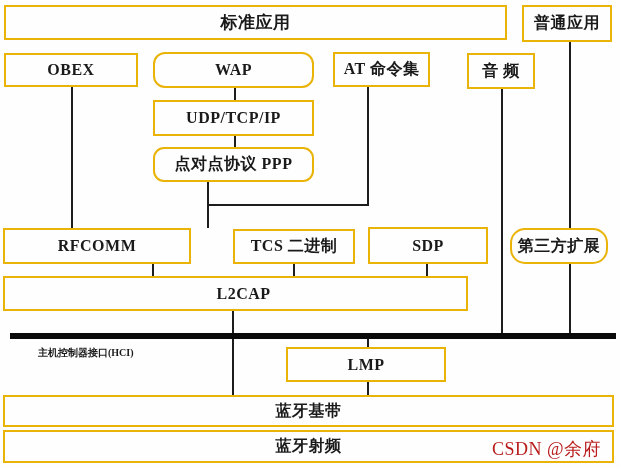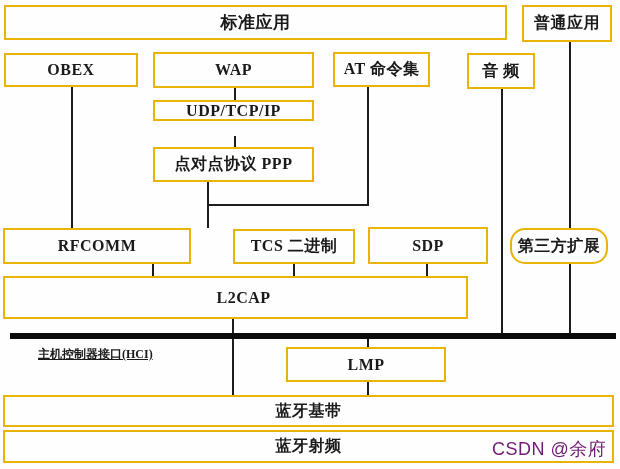--- a/index.html
+++ b/index.html
@@ -11,50 +11,50 @@
   .box{
     position:absolute;box-sizing:border-box;border:2px solid #eab308;
     background:#fefefe;display:flex;align-items:center;justify-content:center;
     font-weight:bold;font-size:16px;letter-spacing:0.5px;white-space:nowrap;
     z-index:2;
   }
   .vline{position:absolute;width:2px;background:#1d1d1d;z-index:1;}
   .hline{position:absolute;height:2px;background:#1d1d1d;z-index:1;}
   .thick{position:absolute;height:6px;background:#0a0a0a;z-index:3;}
   .freetext{
-    position:absolute;font-weight:bold;font-size:12px;white-space:nowrap;z-index:2;text-decoration:underline;
+    position:absolute;font-weight:bold;font-size:10px;white-space:nowrap;z-index:2;
   }
   .watermark{
-    position:absolute;font-family:Liberation Sans, sans-serif;
-    font-weight:normal;font-size:18px;color:#701a75;white-space:nowrap;z-index:4;
+    position:absolute;font-family:Liberation Serif, serif;
+    font-weight:normal;font-size:18px;color:#b91c1c;white-space:nowrap;z-index:4;
     letter-spacing:0.5px;
   }
 </style>
 </head>
 <body>
 
 <div id="stage">
 
   <div class="box" style="left:4px;top:5px;width:503px;height:35px;font-size:17px;">标准应用</div>
   <div class="box" style="left:522px;top:5px;width:90px;height:37px;">普通应用</div>
 
   <div class="box" style="left:4px;top:53px;width:134px;height:34px;">OBEX</div>
-  <div class="box" style="left:153px;top:52px;width:161px;height:36px;">WAP</div>
+  <div class="box" style="left:153px;top:52px;width:161px;height:36px;border-radius:12px;">WAP</div>
   <div class="box" style="left:333px;top:52px;width:97px;height:35px;">AT 命令集</div>
   <div class="box" style="left:447px;top:53px;width:68px;height:36px;margin-left:20px;">音 频</div>
 
-  <div class="box" style="left:153px;top:100px;width:161px;height:21px;">UDP/TCP/IP</div>
-  <div class="box" style="left:153px;top:147px;width:161px;height:35px;">点对点协议 PPP</div>
+  <div class="box" style="left:153px;top:100px;width:161px;height:36px;">UDP/TCP/IP</div>
+  <div class="box" style="left:153px;top:147px;width:161px;height:35px;border-radius:11px;">点对点协议 PPP</div>
 
   <div class="box" style="left:3px;top:228px;width:188px;height:36px;">RFCOMM</div>
   <div class="box" style="left:233px;top:229px;width:122px;height:35px;">TCS 二进制</div>
   <div class="box" style="left:368px;top:227px;width:120px;height:37px;">SDP</div>
   <div class="box" style="left:510px;top:228px;width:98px;height:36px;border-radius:15px;">第三方扩展</div>
 
-  <div class="box" style="left:3px;top:276px;width:465px;height:43px;padding-left:16px;">L2CAP</div>
+  <div class="box" style="left:3px;top:276px;width:465px;height:35px;padding-left:16px;">L2CAP</div>
 
   <div class="thick" style="left:10px;top:333px;width:606px;"></div>
   <div class="freetext" style="left:38px;top:346px;">主机控制器接口(HCI)</div>
 
   <div class="box" style="left:286px;top:347px;width:160px;height:35px;">LMP</div>
 
   <div class="box" style="left:3px;top:430px;width:611px;height:33px;">蓝牙射频</div>
   <div class="box" style="left:3px;top:395px;width:611px;height:32px;">蓝牙基带</div>
 
   <div class="vline" style="left:71px;top:87px;height:141px;"></div>

